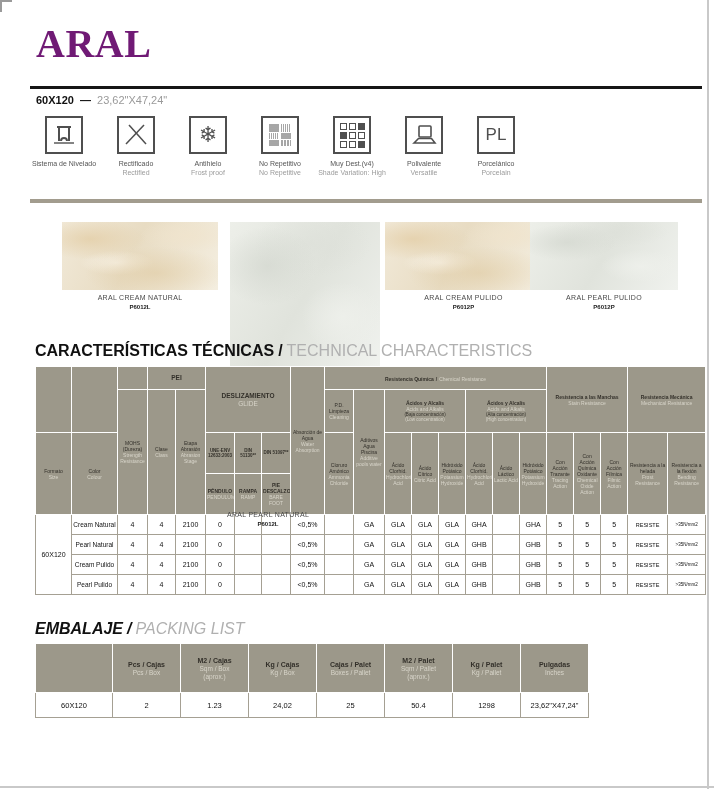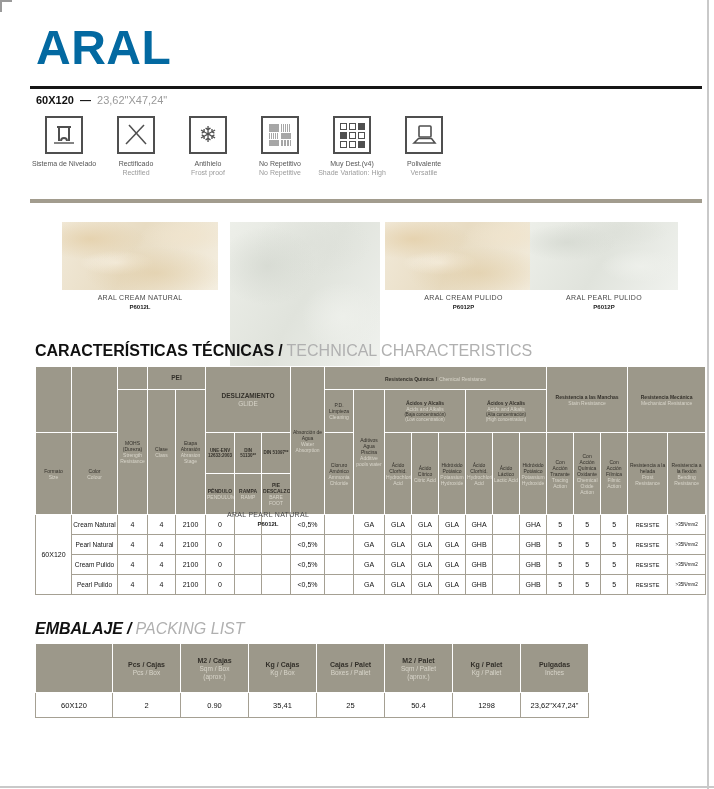--- a/index.html
+++ b/index.html
@@ -5,21 +5,21 @@
   html,body { margin:0; padding:0; background:#fff; }
   .page { position:relative; width:714px; height:789px; background:#ffffff;
           font-family:"Liberation Sans", sans-serif; overflow:hidden; }
 
   
   .edge-right { position:absolute; right:5px; top:0; width:2px; height:789px; background:#c9c9c9; }
   .edge-bottom { position:absolute; left:0; bottom:1px; width:714px; height:2px; background:#c9c9c9; }
   .mark-top { position:absolute; left:0; top:0; width:12px; height:2px; background:#9a9a9a; }
   .mark-left { position:absolute; left:0; top:0; width:2px; height:12px; background:#9a9a9a; }
 
-  .title { position:absolute; left:36px; top:20px; font-size:48px; font-weight:bold; color:#0369a1; letter-spacing:0.5px; }
+  .title { position:absolute; left:36px; top:20px; font-size:40px; font-weight:bold; color:#701a75; letter-spacing:0.5px;font-family:Liberation Serif, serif; }
   .rule { position:absolute; left:30px; top:86px; width:672px; height:3px; background:#161616; }
   .size-line { position:absolute; left:36px; top:94px; font-size:11px; }
   .size-label { font-weight:bold; color:#111; }
   .size-dash { font-weight:bold; color:#111; margin:0 3px; }
   .size-inches { color:#9a9a9a; }
 
   .features { position:absolute; left:28px; top:116px; display:flex; }
   .feature { width:72px; display:flex; flex-direction:column; align-items:center; }
   .fbox { width:38px; height:38px; border:2px solid #4f4f4f; box-sizing:border-box; background:#fff;
           display:flex; align-items:center; justify-content:center; }
@@ -170,20 +170,27 @@
         <svg viewBox="0 0 26 26" width="26" height="26">
             <g fill="none" stroke="#4f4f4f" stroke-width="1.6">
           <rect x="8" y="4" width="12" height="11" rx="1"></rect>
               <path d="M3 21 L7.5 16.5 H20.5 L24 21 Z"></path>
         </g>
           </svg>
       </div>
       <div class="f-es">Polivalente</div>
       <div class="f-en">Versatile</div>
     </div>
+    <div class="feature">
+      <div class="fbox">
+          <span class="pl">PL</span>
+        </div>
+      <div class="f-es">Porcelánico</div>
+      <div class="f-en">Porcelain</div>
+    </div>
   </div>
 
   <div class="divider"></div>
 
   <div class="swatch marble-cream" style="left:62px; top:222px; width:156px; height:68px;"></div>
   <div class="caption" style="left:62px; top:294px; width:156px;">
     <div class="cap-name">ARAL CREAM NATURAL</div>
     <div class="cap-code">P6012L</div>
   </div>
 
@@ -517,22 +524,22 @@
             <span class="p2">Kg / Pallet</span>
           </th>
       <th>
             <span class="p1">Pulgadas</span>
             <span class="p2">Inches</span>
           </th>
     </tr>
     <tr>
       <td>60X120</td>
       <td>2</td>
-      <td>0.90</td>
-      <td>35,41</td>
+      <td>1.23</td>
+      <td>24,02</td>
       <td>25</td>
       <td>50.4</td>
       <td>1298</td>
       <td>23,62"X47,24"</td>
     </tr>
   </tbody>
     </table>
 
 </div>
 

